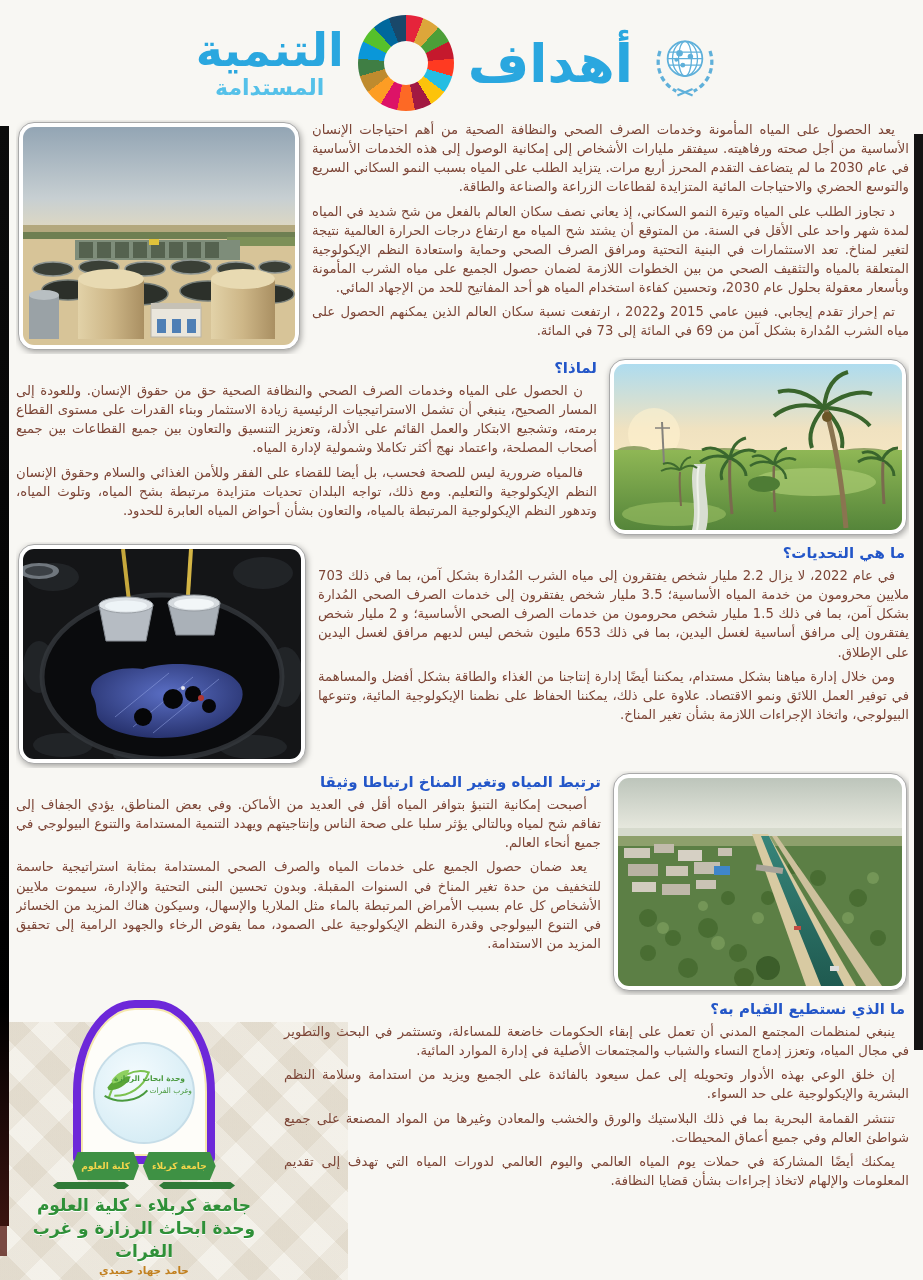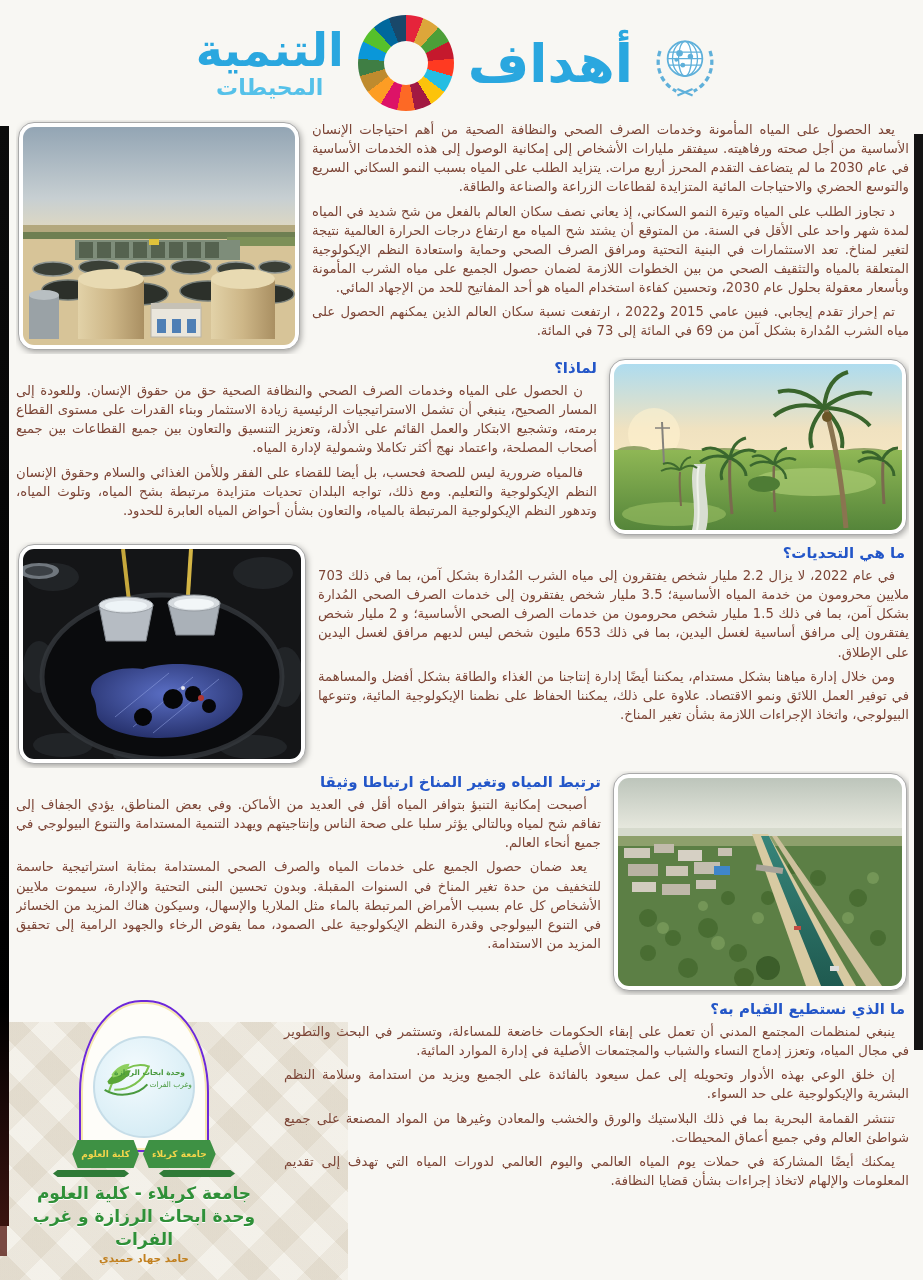--- a/index.html
+++ b/index.html
@@ -33,21 +33,21 @@
   section{overflow:hidden;margin-bottom:3px;position:relative}
 
   
   .frame{background:#fff;padding:4px;border-radius:16px;border:1px solid #a9a9a9;box-shadow:1px 2px 6px rgba(0,0,0,.35)}
   .frame svg{display:block;border-radius:11px}
   .fl{float:left;margin:2px 12px 4px 2px}
   .fr{float:right;margin:2px 2px 4px 12px}
 
   
   .credits{float:left;width:256px;margin:0 12px 0 0;text-align:center;position:relative}
-  .arch{width:126px;height:148px;margin:2px auto 0;border:2px solid #6d28d9;
+  .arch{width:126px;height:148px;margin:2px auto 0;border:8px solid #6d28d9;
         border-radius:62px 62px 6px 6px/92px 92px 6px 6px;background:#fefdf9;
         box-shadow:inset 0 0 0 2px #f6e7ae;display:flex;align-items:flex-end;justify-content:center;position:relative}
   .circ{width:98px;height:98px;margin-bottom:12px;border-radius:50%;
         background:radial-gradient(circle at 40% 35%,#f4fbfe,#cde8f2);border:2px solid #c6dde8;position:relative}
   .circ svg{position:absolute;left:0;top:16px;width:62px;height:62px}
   .ct1{position:absolute;right:8px;top:30px;font-size:7.5px;color:#4a9a3f;font-weight:bold}
   .ct2{position:absolute;right:1px;top:42px;font-size:7.5px;color:#4a9a3f;font-weight:normal}
   .banners{display:flex;justify-content:center;gap:4px;margin-top:-12px;position:relative}
   .banner{background:#3e9144;color:#f3d54b;font-size:9px;font-weight:bold;padding:9px 9px;
           clip-path:polygon(8% 0,92% 0,100% 50%,92% 100%,8% 100%,0 50%)}
@@ -86,21 +86,21 @@
           <circle cx="30" cy="26" r="3"></circle>
             <circle cx="40" cy="29" r="2.5"></circle>
           <circle cx="33" cy="37" r="2.2"></circle>
             <circle cx="27" cy="32" r="1.8"></circle>
         </g>
       </svg>
       <div class="goals">أهداف</div>
       <div class="wheel" style="background: conic-gradient(rgb(229, 36, 59) 0deg, rgb(229, 36, 59) 21.1765deg, rgb(221, 166, 58) 21.1765deg, rgb(221, 166, 58) 42.3529deg, rgb(76, 159, 56) 42.3529deg, rgb(76, 159, 56) 63.5294deg, rgb(197, 25, 45) 63.5294deg, rgb(197, 25, 45) 84.7059deg, rgb(255, 58, 33) 84.7059deg, rgb(255, 58, 33) 105.882deg, rgb(38, 189, 226) 105.882deg, rgb(38, 189, 226) 127.059deg, rgb(252, 195, 11) 127.059deg, rgb(252, 195, 11) 148.235deg, rgb(162, 25, 66) 148.235deg, rgb(162, 25, 66) 169.412deg, rgb(253, 105, 37) 169.412deg, rgb(253, 105, 37) 190.588deg, rgb(221, 19, 103) 190.588deg, rgb(221, 19, 103) 211.765deg, rgb(253, 157, 36) 211.765deg, rgb(253, 157, 36) 232.941deg, rgb(191, 139, 46) 232.941deg, rgb(191, 139, 46) 254.118deg, rgb(63, 126, 68) 254.118deg, rgb(63, 126, 68) 275.294deg, rgb(10, 151, 217) 275.294deg, rgb(10, 151, 217) 296.471deg, rgb(86, 192, 43) 296.471deg, rgb(86, 192, 43) 317.647deg, rgb(0, 104, 157) 317.647deg, rgb(0, 104, 157) 338.824deg, rgb(25, 72, 106) 338.824deg, rgb(25, 72, 106) 360deg);"></div>
       <div class="dev">
         <div class="l1">التنمية</div>
-        <div class="l2">المحيطات</div>
+        <div class="l2">المستدامة</div>
       </div>
     </div>
 
 
     <section>
       <div class="frame fl">
         <svg width="272" height="218" viewBox="0 0 272 218" preserveAspectRatio="none">
           <defs>
             <linearGradient id="sky1" x1="0" y1="0" x2="0" y2="1">
               <stop offset="0" stop-color="#93a5b4"></stop>

